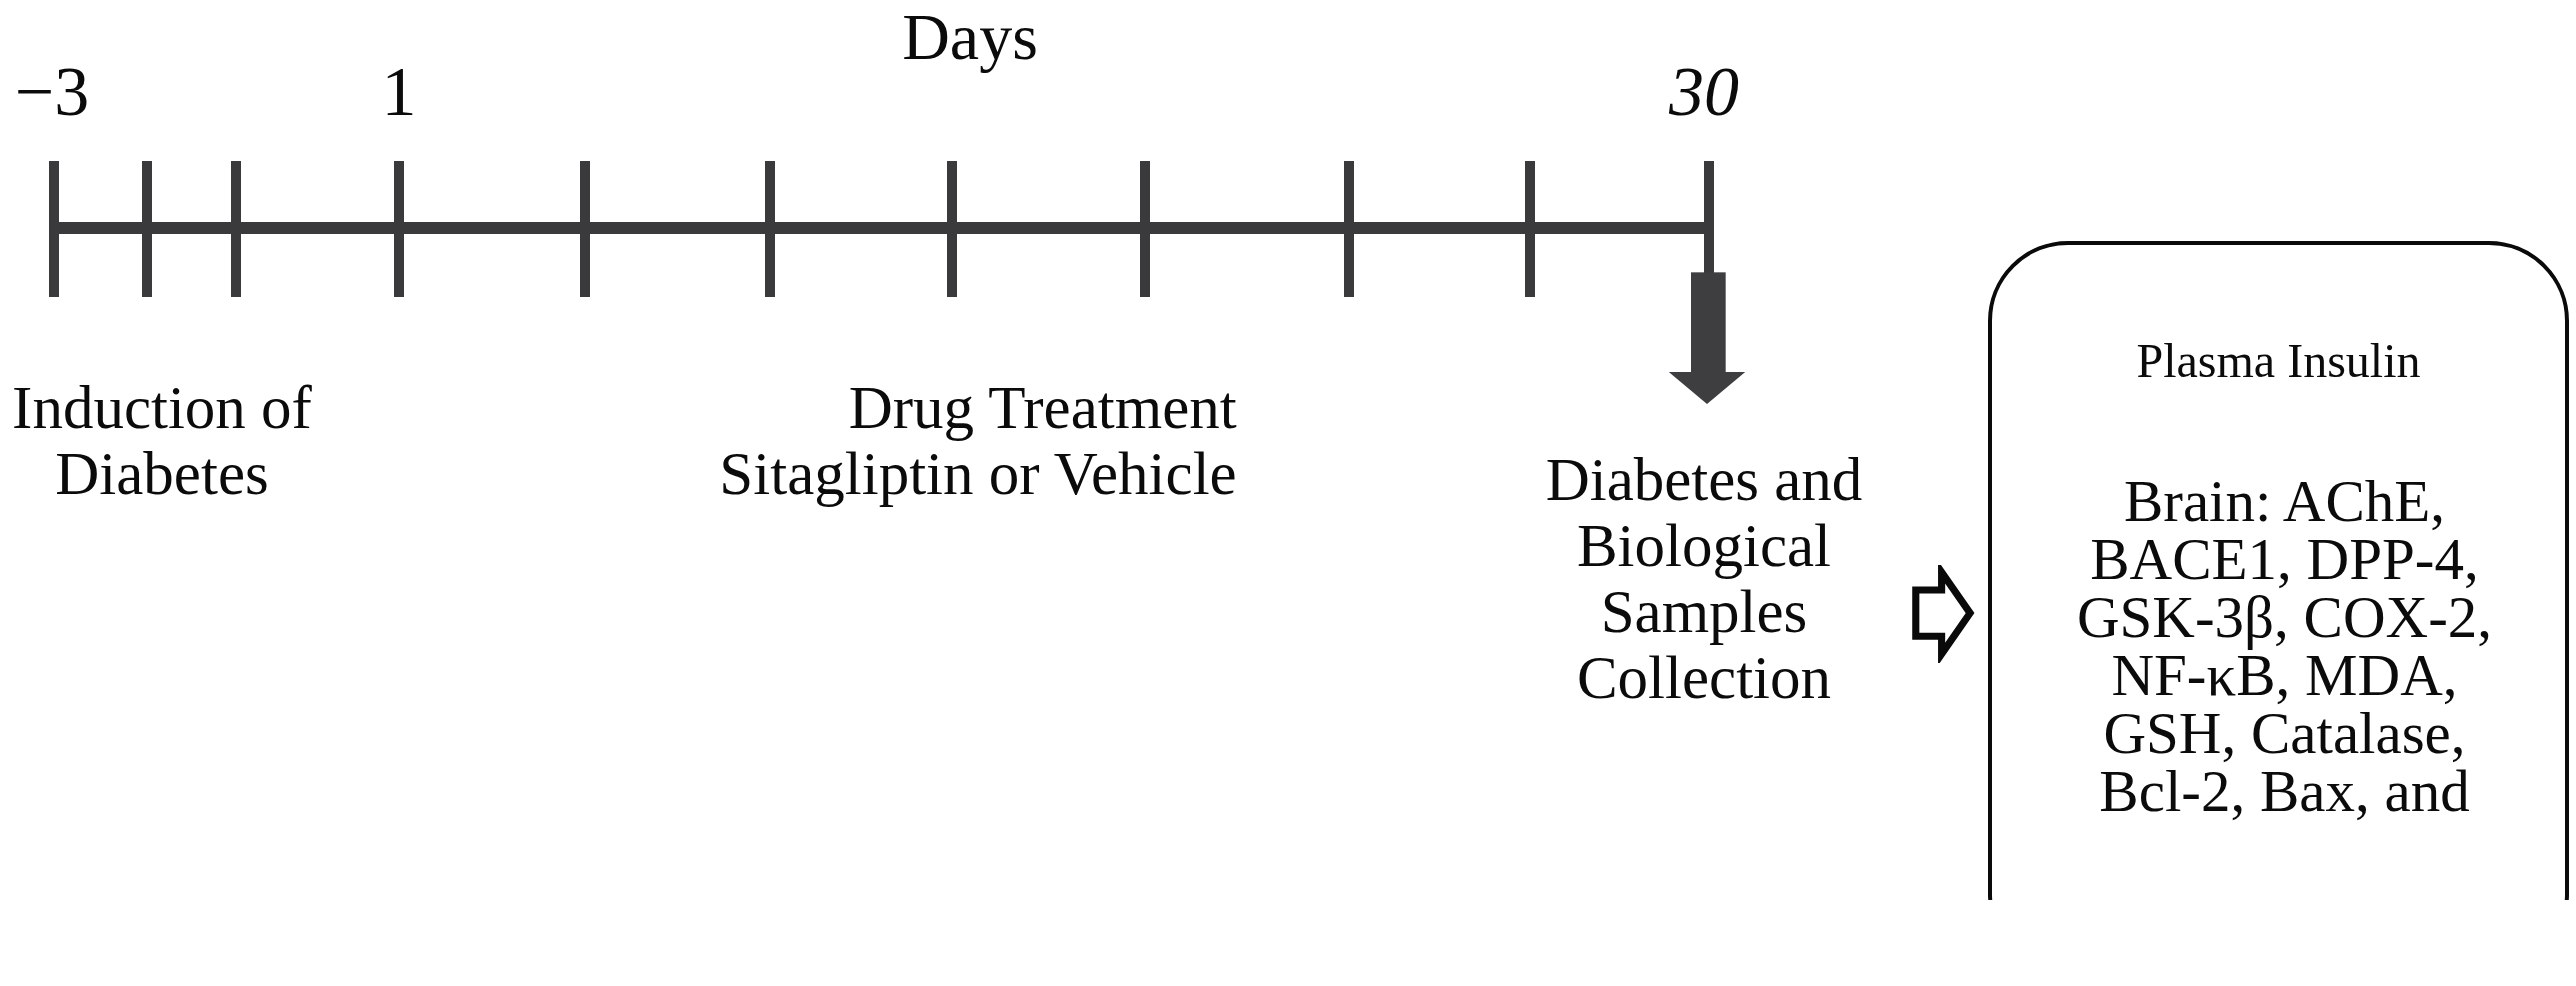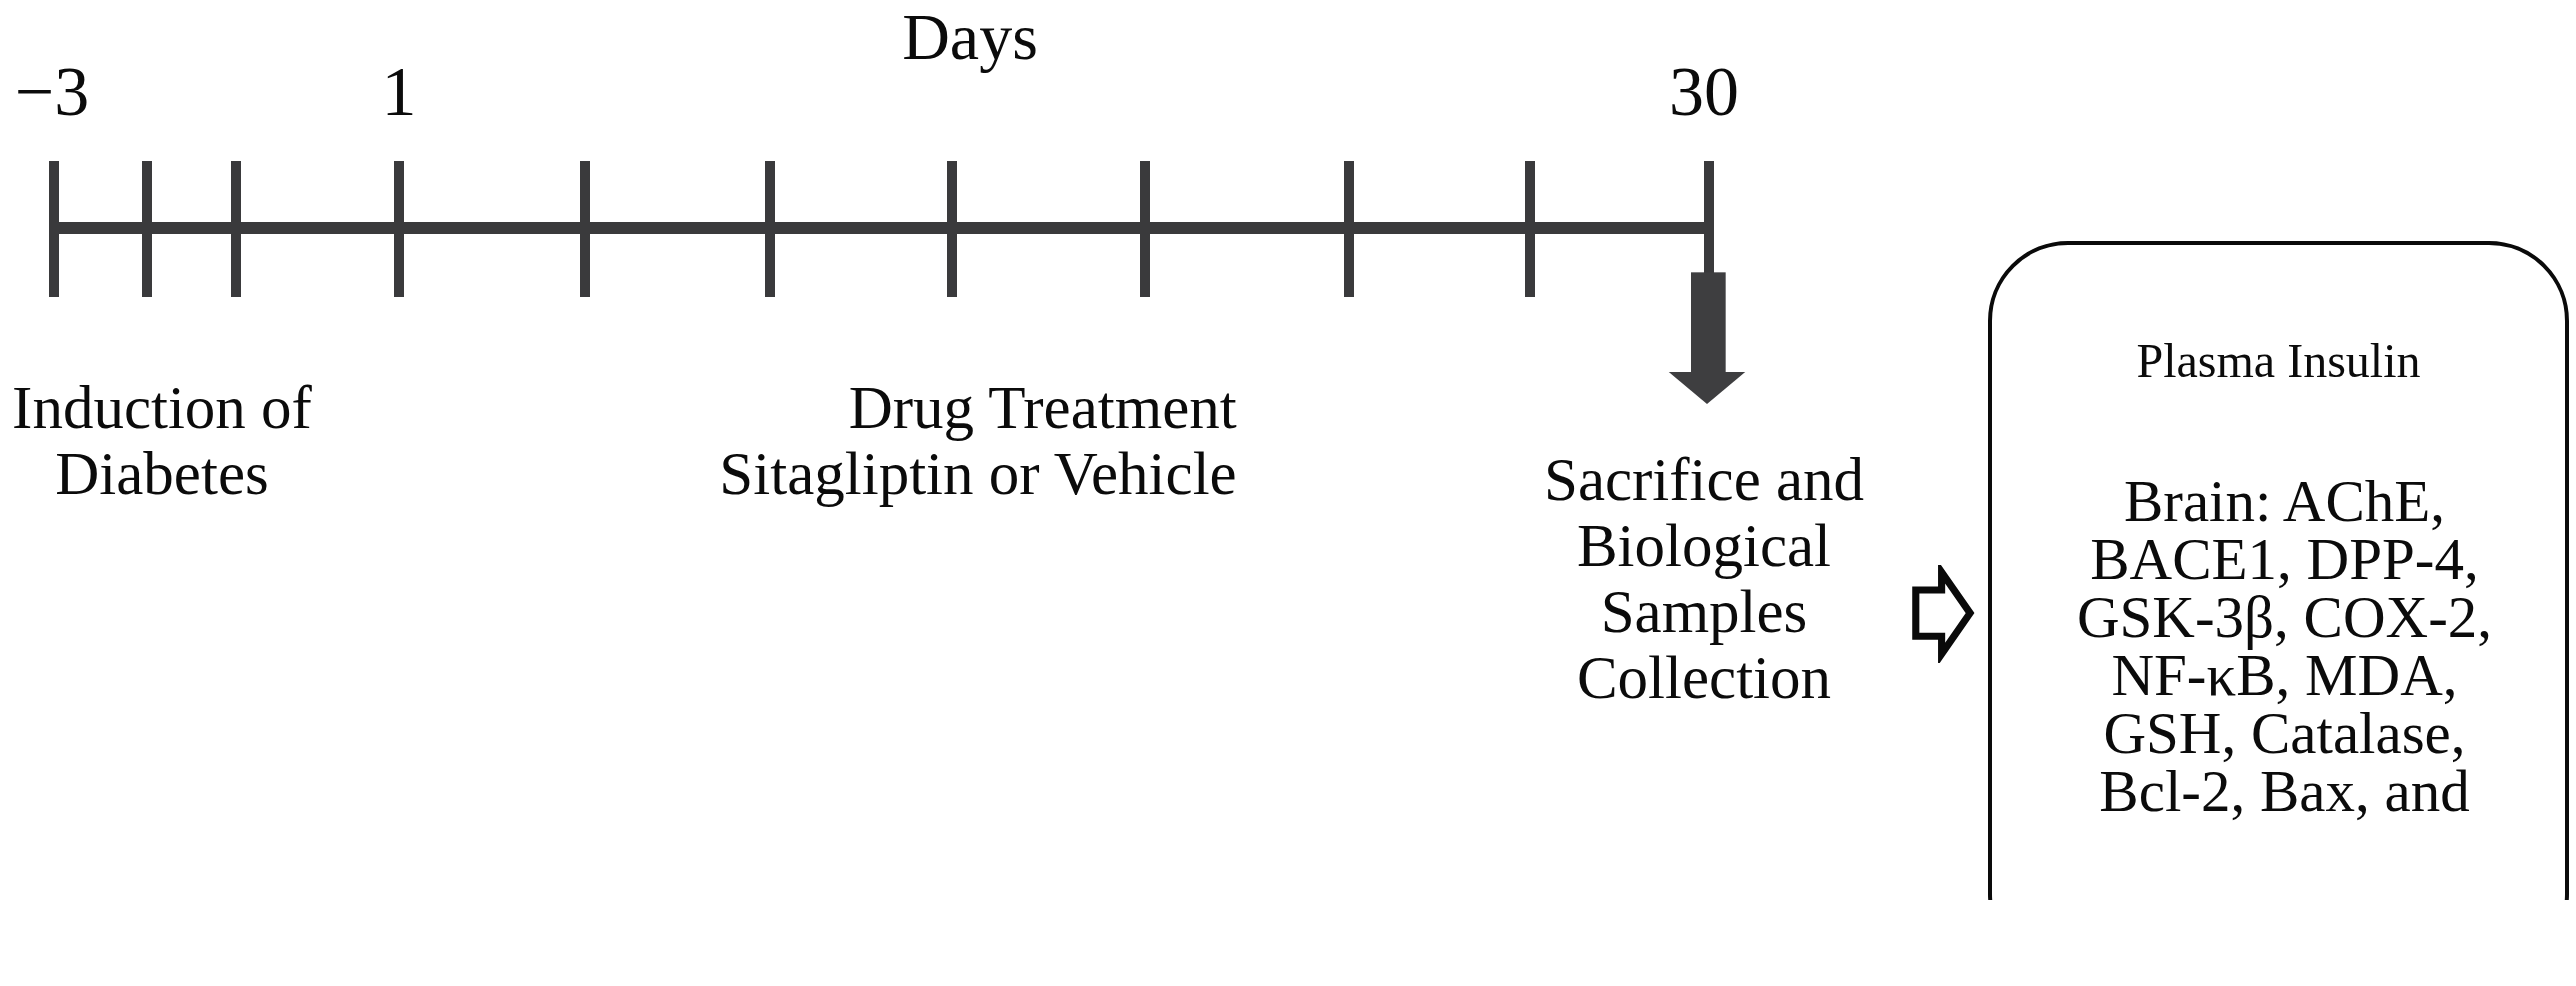--- a/index.html
+++ b/index.html
@@ -73,33 +73,33 @@
       <div class="tick" style="left: 765px; top: 161px; height: 136px;"></div>
       <div class="tick" style="left: 947px; top: 161px; height: 136px;"></div>
       <div class="tick" style="left: 1140px; top: 161px; height: 136px;"></div>
       <div class="tick" style="left: 1344px; top: 161px; height: 136px;"></div>
       <div class="tick" style="left: 1525px; top: 161px; height: 136px;"></div>
       <div class="tick" style="left: 1704px; top: 161px; height: 112px;"></div>
     </div>
   <div id="daylabel-layer">
       <div class="day-num" style="left: 52px;">−3</div>
       <div class="day-num" style="left: 399px;">1</div>
-      <div class="day-num" style="left: 1704px;">30</div>
+      <div class="day-num" style="left: 1704px; font-style: italic;">30</div>
     </div>
   <div id="phase-layer">
       <div class="phase" style="left: 162px; top: 375px;">
         <div>Induction of</div>
         <div>Diabetes</div>
       </div>
       <div class="phase" style="left: 978px; top: 375px; text-align: right;">
         <div>Drug Treatment</div>
         <div>Sitagliptin or Vehicle</div>
       </div>
       <div class="phase" style="left: 1704px; top: 447px;">
-        <div>Sacrifice and</div>
+        <div>Diabetes and</div>
         <div>Biological</div>
         <div>Samples</div>
         <div>Collection</div>
       </div>
     </div>
 
   <svg class="down-arrow-svg" width="80" height="134" viewBox="0 0 90 150">
     <rect x="27" y="0" width="39" height="113" fill="#3e3e40"></rect>
     <polygon points="2,112 88,112 45,148" fill="#3e3e40"></polygon>
   </svg>

